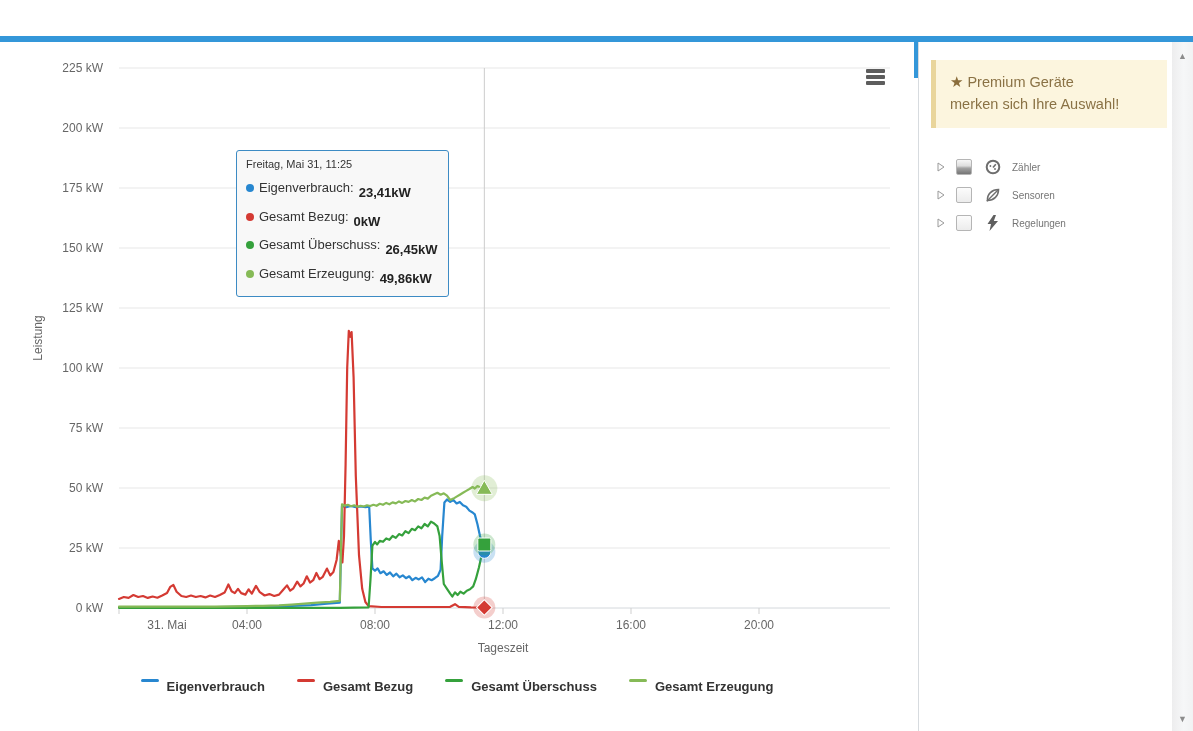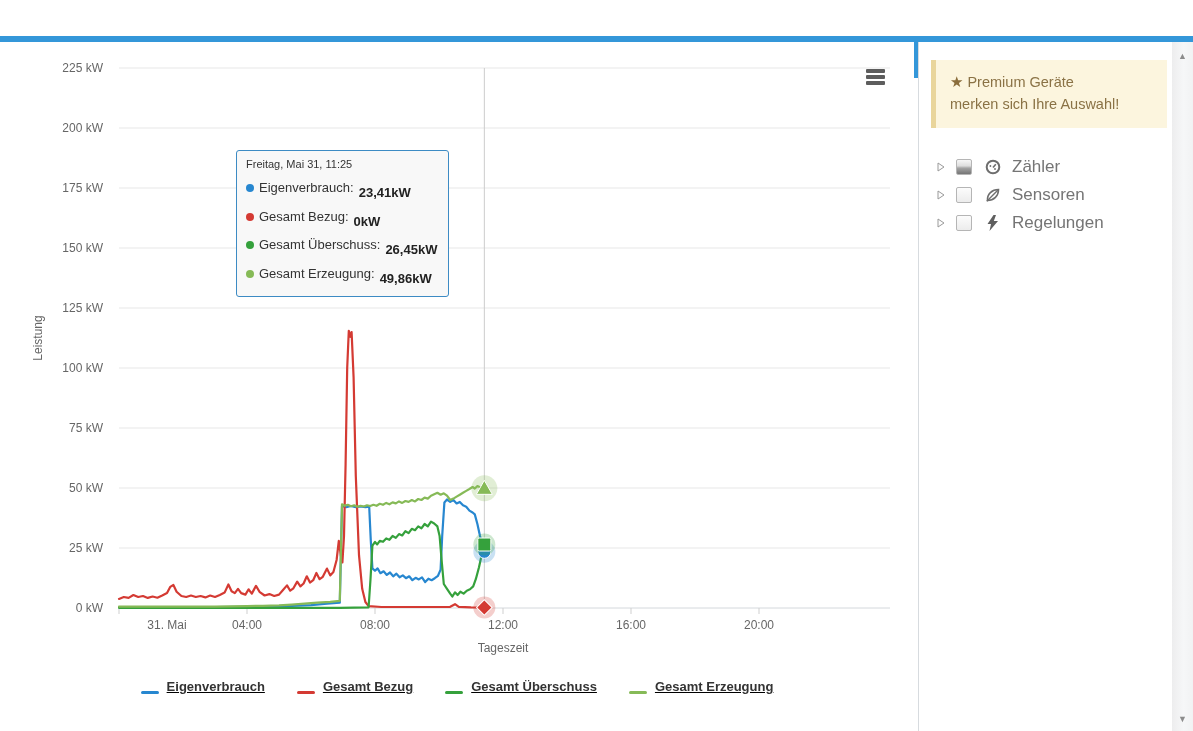--- a/index.html
+++ b/index.html
@@ -30,39 +30,39 @@
   #tooltip { position:absolute; left:236px; top:108px; background:rgba(248,248,248,.97);
              border:1.5px solid #3d8bc4; border-radius:3px; padding:7px 11px 8px 9px; white-space:nowrap; }
   .tt-header { font-size:11px; color:#333; margin-bottom:4px; }
   .tt-row { display:flex; align-items:center; gap:5px; font-size:13px; color:#333; line-height:18.5px; }
   .tt-bullet { width:8px; height:8px; border-radius:50%; flex:0 0 auto; }
   .tt-val { font-weight:bold; color:#222;margin-top:10px; }
 
   
   #legend { position:absolute; left:0; top:637px; width:914px; display:flex; justify-content:center;
             align-items:center; gap:32px; }
-  .lg-item { display:flex; align-items:flex-end; gap:8px; cursor:pointer;text-decoration:underline; }
+  .lg-item { display:flex; align-items:flex-start; gap:8px; cursor:pointer; }
   .lg-dash { width:18px; height:3px; border-radius:2px; }
   .lg-label { font-size:13px; font-weight:bold; color:#333; }
 
   
   #sidebar { position:absolute; left:918px; top:42px; width:275px; height:689px; background:#fff;
              border-left:1px solid #d7dbdf; }
   #notice { position:absolute; left:12px; top:18px; width:236px; min-height:68px;
             background:var(--notice-bg,#fcf5de); border-left:5px solid var(--notice-border,#e9d59b);
             padding:11px 10px 10px 14px; color:var(--notice-text,#8a7245); font-size:14.5px; line-height:22px; }
   #notice .star { color:#8a6d3b; font-size:15px; margin-right:4px; }
   #tree { position:absolute; left:0; top:111px; width:250px; }
   .tree-row { display:flex; align-items:center; height:28px; padding-left:18px; }
   .caret { width:8px; height:10px; margin-right:11px; flex:0 0 auto; cursor:pointer; }
   .cbox { width:16px; height:16px; border:1px solid #b5b5b5; border-radius:2px; margin-right:12px;
           flex:0 0 auto; cursor:pointer; background:linear-gradient(180deg,#fcfcfc,#ececec); }
   .cbox.partial { background:linear-gradient(180deg,#f7f7f7 0%,#dedede 42%,#a3a3a3 58%,#757575 100%); }
   .tree-icon { width:18px; height:18px; margin-right:10px; flex:0 0 auto; }
-  .tree-label { font-size:17px; color:#757575; cursor:pointer; }
+  .tree-label { font-size:10px; color:#757575; cursor:pointer; }
 
   
   #sb-scroll { position:absolute; right:0; top:0; width:21px; height:689px;
                background:linear-gradient(90deg,#ededee 0%,#f6f7f8 55%,#f1f2f3 100%); }
   .sb-arrow { position:absolute; left:0; width:21px; text-align:center; color:#8c8c8c; font-size:9px;
               line-height:12px; cursor:pointer; user-select:none; }
   #sb-up { top:8px; }
   #sb-down { bottom:6px; }
 </style>
 </head>

